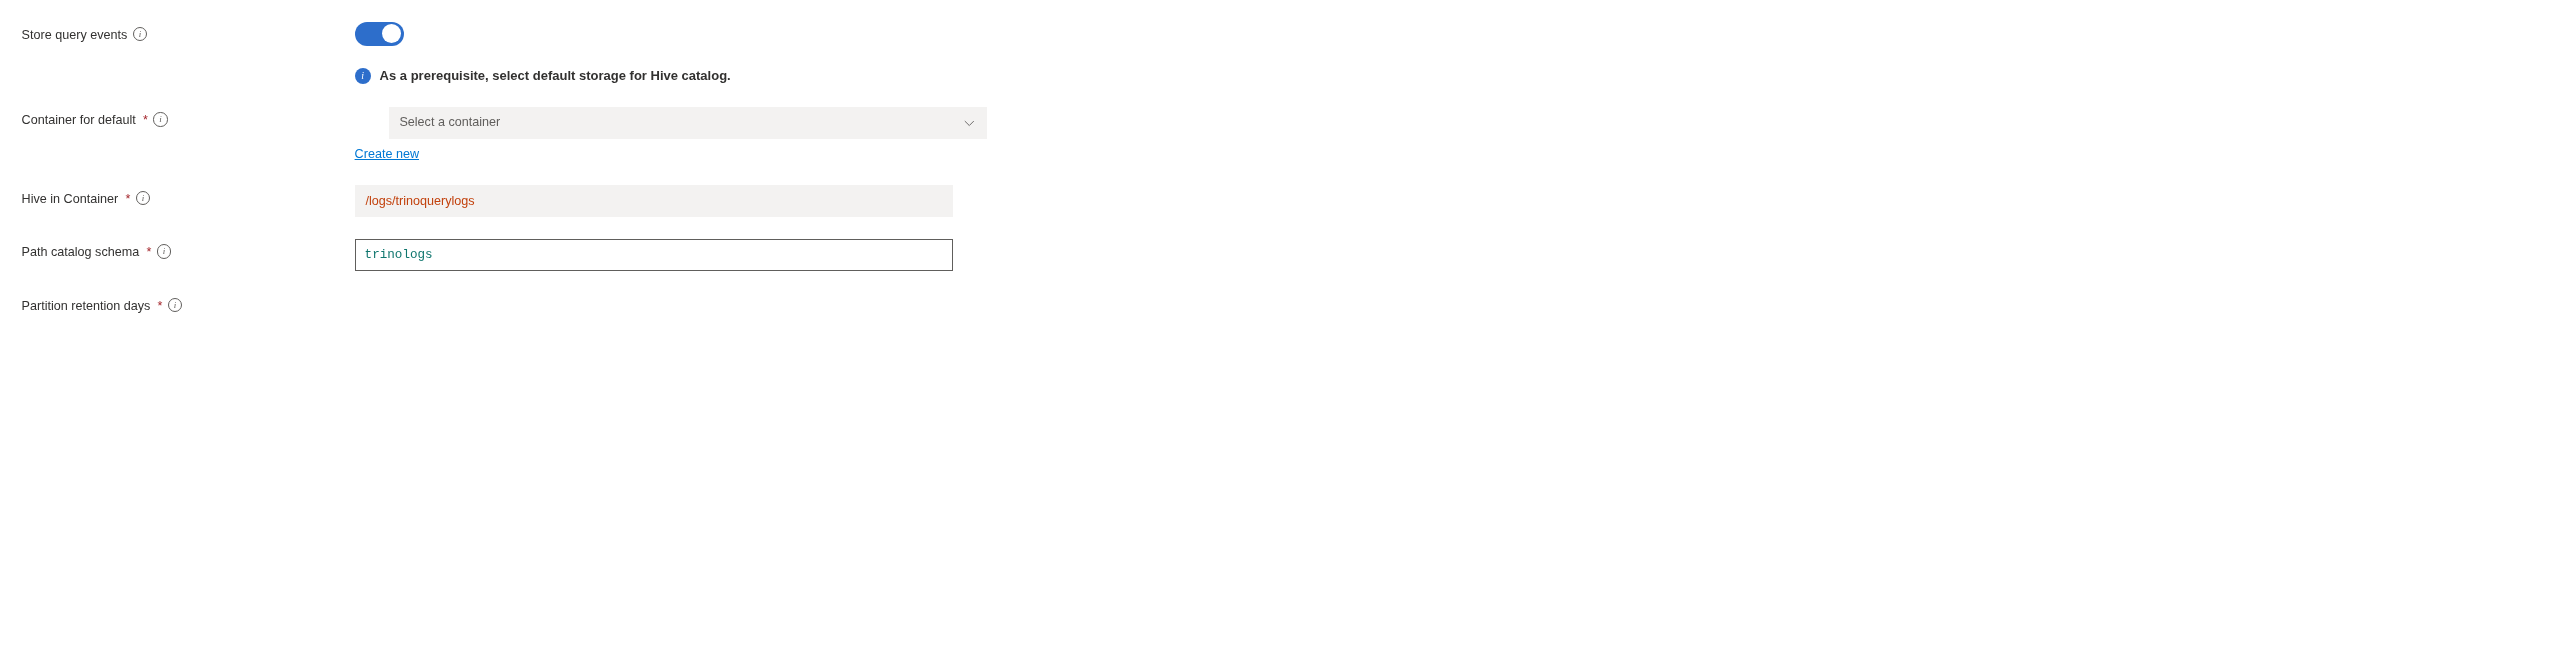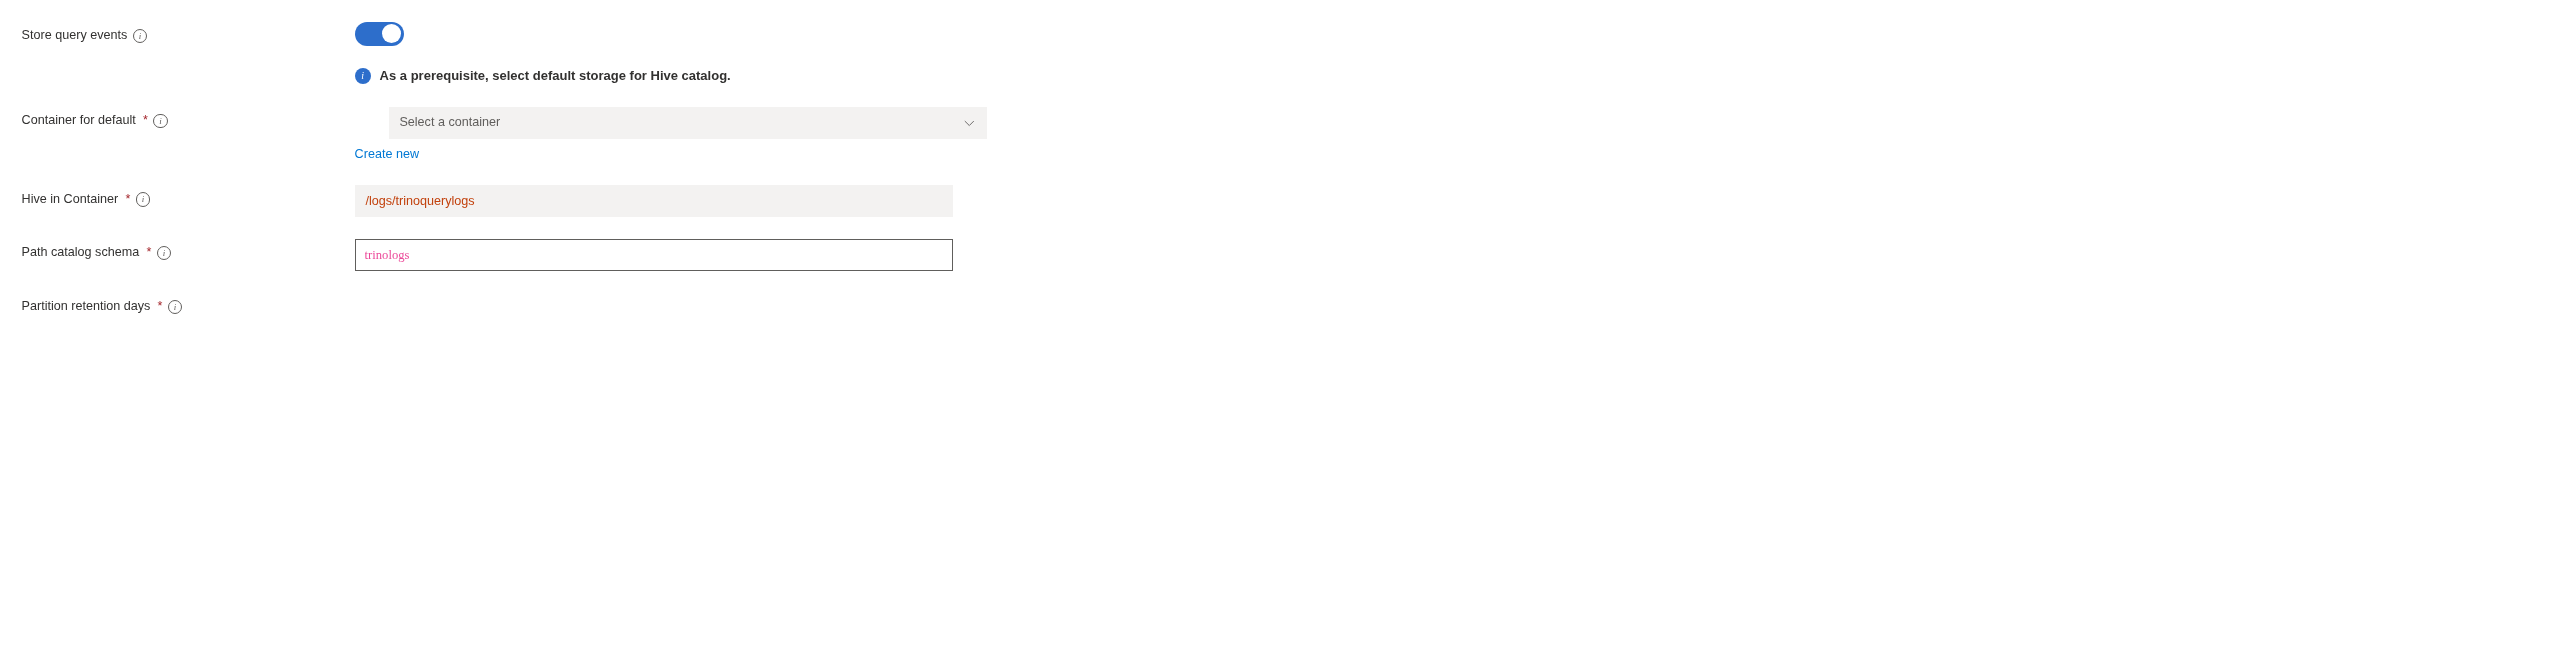--- a/index.html
+++ b/index.html
@@ -13,21 +13,21 @@
     .form-row {
       display: flex;
       align-items: flex-start;
       margin-bottom: 21.6px;
     }
     .label-col {
       width: 333px;
       flex-shrink: 0;
       padding-top: 5.4px;
       display: flex;
-      align-items: center;
+      align-items: flex-start;
       gap: 5.4px;
     }
     .control-col {
       width: 598px;
     }
     .toggle {
       position: relative;
       width: 49px;
       height: 24px;
       background: #2d6ecb;
@@ -97,39 +97,40 @@
     }
     .chevron {
       display: inline-block;
     }
     .chevron svg { display: block; }
     .link {
       color: #0078d4;
       margin-top: 7.2px;
       cursor: pointer;
       display: inline-block;
+      text-decoration: underline;
     }
     .disabled-input {
       width: 100%;
       height: 32px;
       background: #f3f2f1;
       border: none;
       padding: 0 10.8px;
       color: #c2410c;
       display: flex;
       align-items: center;
     }
     .text-input {
       width: 100%;
       height: 32px;
       border: 0.9px solid #605e5c;
       padding: 0 9px;
       font-size: 12.6px;
-      font-family: Liberation Serif, serif;
-      color: #ec4899;
+      font-family: Liberation Mono, monospace;
+      color: #0f766e;
       outline: none;
     }
     .label-text { font-size: 12.6px; }
     .prereq-text { font-size: 13px; font-weight: bold; }
   </style>
 </head>
 <body>
 
 <div class="form-row">
   <div class="label-col">

